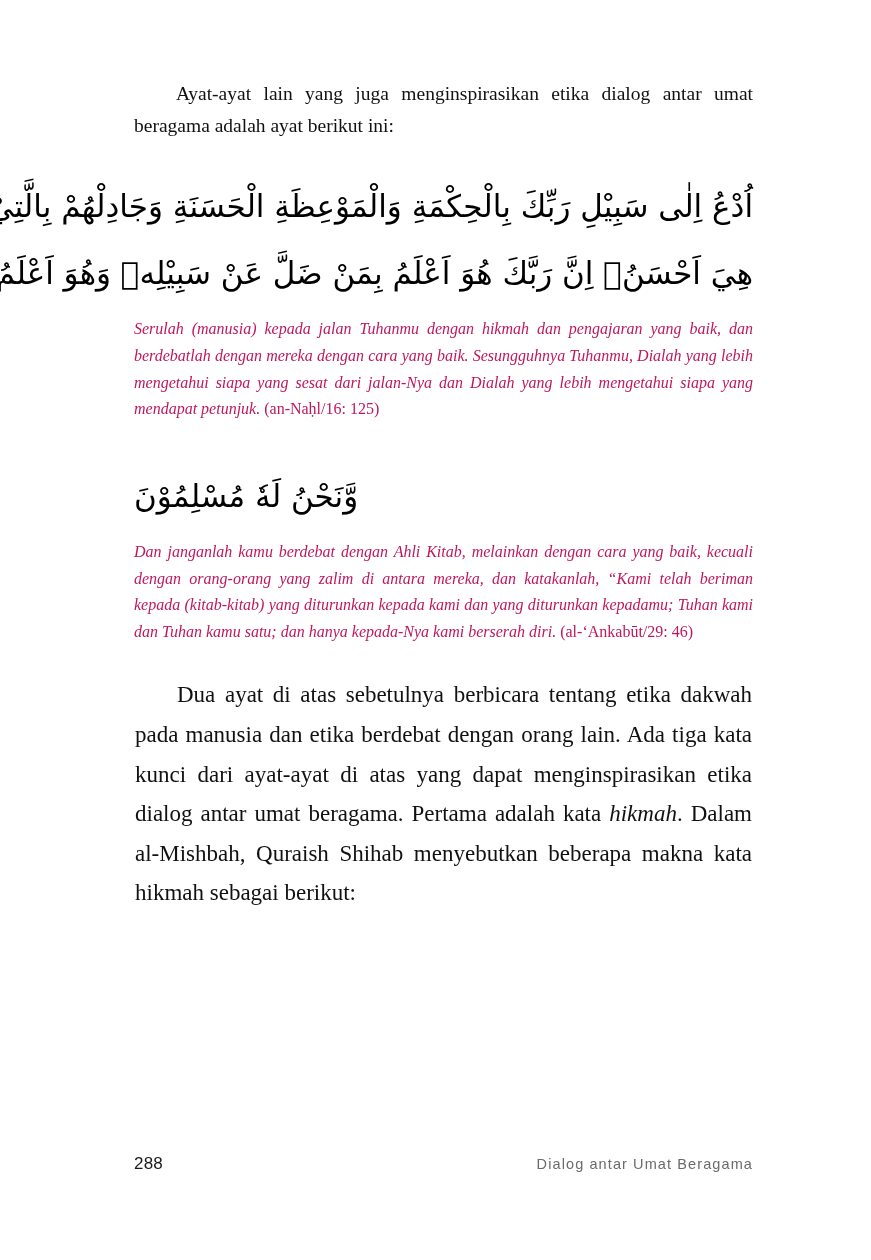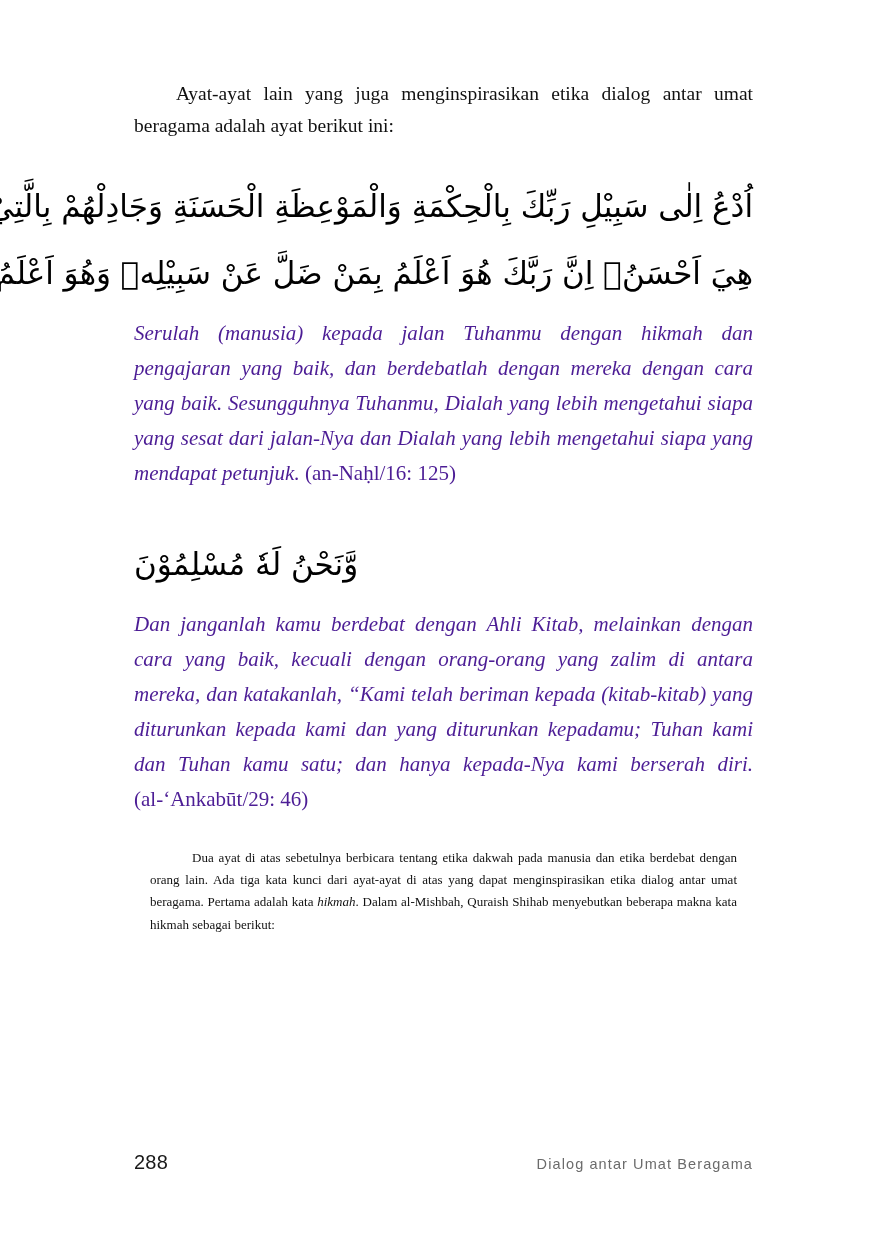--- a/index.html
+++ b/index.html
@@ -47,59 +47,59 @@
   .arabic .line {
     display: block;
     white-space: nowrap;
   }
   .arabic.justified .line {
     text-align: justify;
   }
   .translation {
     font-family: "Liberation Serif", serif;
     font-style: italic;
-    font-size: 21px;
+    font-size: 16px;
     line-height: 1.66;
     text-align: justify;
     text-justify: inter-word;
     margin: 6px 0 0 0;
-    color: #4c1d95;
+    color: #be185d;
   }
   .translation .ref {
     font-style: normal;
   }
   .block-gap-sm { height: 14px; }
   .block-gap-md { height: 26px; }
   .body-text {
     margin-top: 30px;
   }
   .body-text p {
     font-family: "Liberation Serif", serif;
-    font-size: 13px;
+    font-size: 23px;
     line-height: 1.72;
     text-align: justify;
     text-justify: inter-word;
-    margin: 16px;
+    margin: 1px;
     color: #111;
   }
   .body-text p .em {
     font-style: italic;
   }
   .footer {
     position: absolute;
     left: 134px;
     right: 118px;
     bottom: 86px;
     display: flex;
     align-items: baseline;
     justify-content: space-between;
   }
   .folio {
     font-family: "Liberation Sans", sans-serif;
-    font-size: 20px;
+    font-size: 17px;
     color: #1a1a1a;
     letter-spacing: 0.2px;
   }
   .running-head {
     font-family: "Liberation Sans", sans-serif;
     font-size: 14.5px;
     color: #6b6b6b;
     letter-spacing: 1.1px;
     margin-top: 22px;
   }

